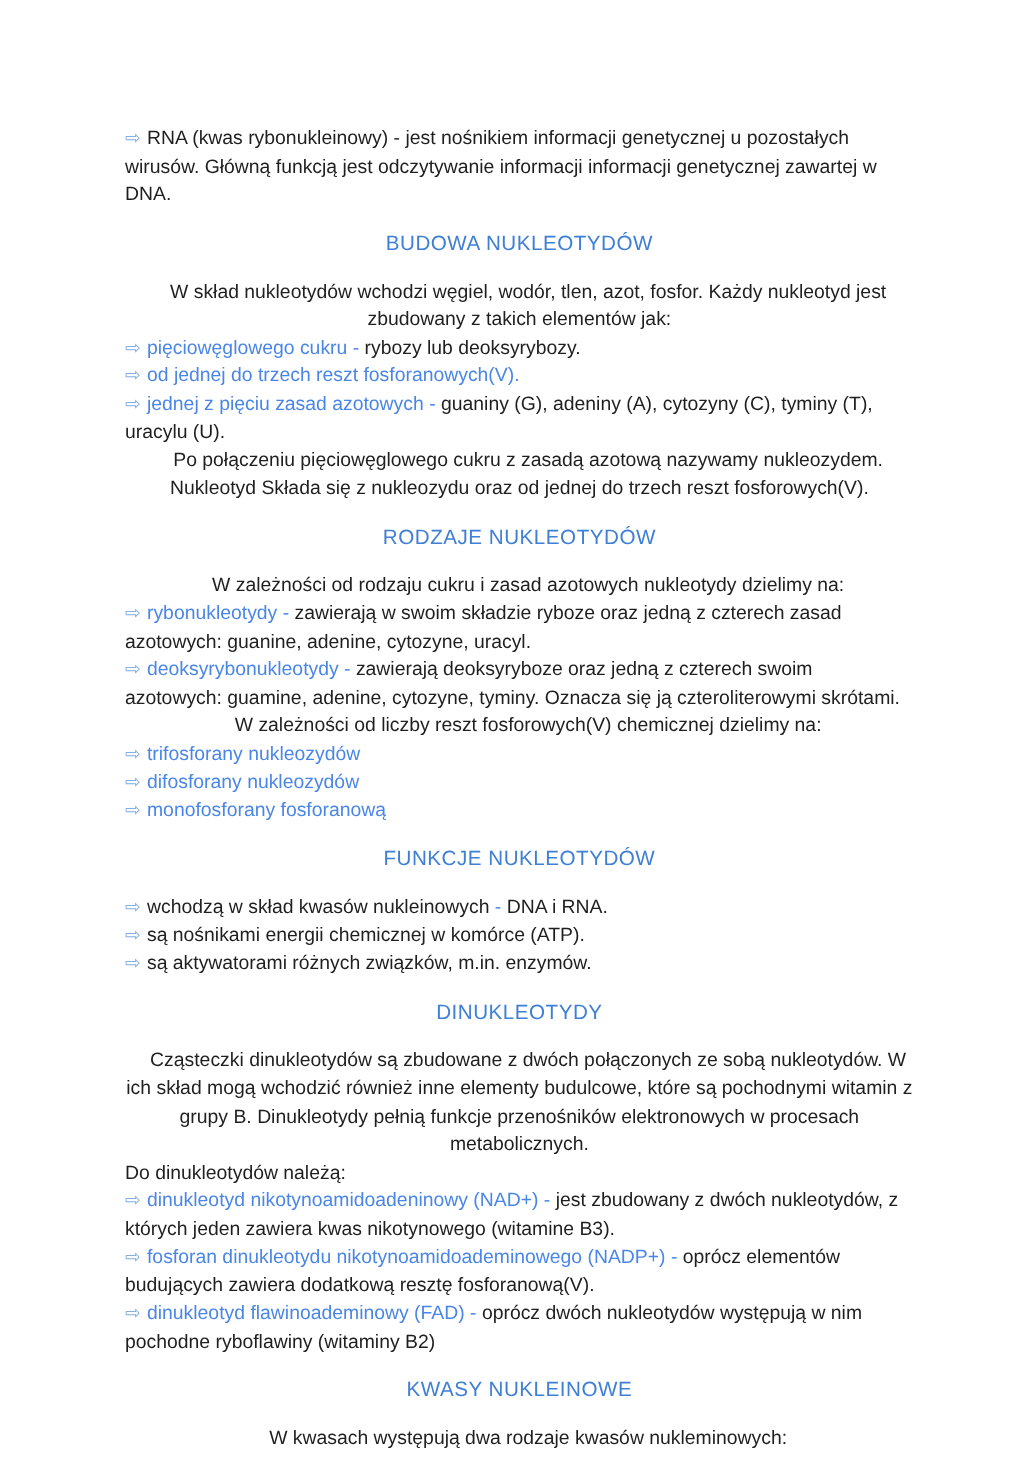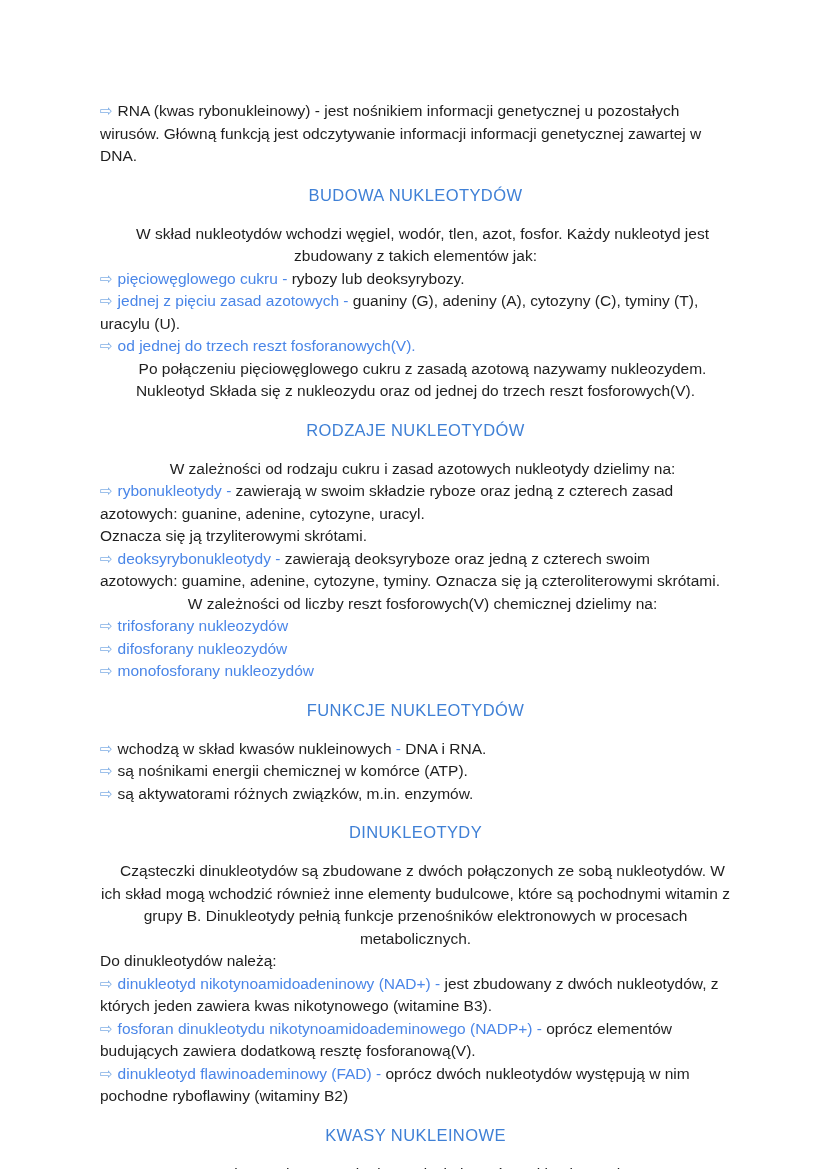--- a/index.html
+++ b/index.html
@@ -48,32 +48,31 @@
 </style>
 </head>
 <body>
 
 <div class="page">
   <div class="content">
       <p class="para bullet"><span class="arrow">⇨</span><span class="seg seg-body">RNA (kwas rybonukleinowy) - jest nośnikiem informacji genetycznej u pozostałych wirusów. Główną funkcją jest odczytywanie informacji informacji genetycznej zawartej w DNA.</span></p>
       <div class="heading">BUDOWA NUKLEOTYDÓW</div>
       <p class="para indent"><span class="seg seg-body">W skład nukleotydów wchodzi węgiel, wodór, tlen, azot, fosfor. Każdy nukleotyd jest zbudowany z takich elementów jak:</span></p>
       <p class="para bullet"><span class="arrow">⇨</span><span class="seg seg-lead">pięciowęglowego cukru - </span><span class="seg seg-body">rybozy lub deoksyrybozy.</span></p>
+      <p class="para bullet"><span class="arrow">⇨</span><span class="seg seg-lead">od jednej do trzech reszt fosforanowych(V).</span></p>
       <p class="para bullet"><span class="arrow">⇨</span><span class="seg seg-lead">jednej z pięciu zasad azotowych - </span><span class="seg seg-body">guaniny (G), adeniny (A), cytozyny (C), tyminy (T), uracylu (U).</span></p>
-      <p class="para bullet"><span class="arrow">⇨</span><span class="seg seg-lead">od jednej do trzech reszt fosforanowych(V).</span></p>
       <p class="para indent"><span class="seg seg-body">Po połączeniu pięciowęglowego cukru z zasadą azotową nazywamy nukleozydem. Nukleotyd Składa się z nukleozydu oraz od jednej do trzech reszt fosforowych(V).</span></p>
       <div class="heading">RODZAJE NUKLEOTYDÓW</div>
       <p class="para indent"><span class="seg seg-body">W zależności od rodzaju cukru i zasad azotowych nukleotydy dzielimy na:</span></p>
       <p class="para bullet"><span class="arrow">⇨</span><span class="seg seg-lead">rybonukleotydy - </span><span class="seg seg-body">zawierają w swoim składzie ryboze oraz jedną z czterech zasad azotowych: guanine, adenine, cytozyne, uracyl.</span></p>
-      <p class="para"><span class="seg seg-body">Oznacza się ją trzyliterowymi skrótami.</span></p>
       <p class="para bullet"><span class="arrow">⇨</span><span class="seg seg-lead">deoksyrybonukleotydy - </span><span class="seg seg-body">zawierają deoksyryboze oraz jedną z czterech swoim azotowych: guamine, adenine, cytozyne, tyminy. Oznacza się ją czteroliterowymi skrótami.</span></p>
       <p class="para indent"><span class="seg seg-body">W zależności od liczby reszt fosforowych(V) chemicznej dzielimy na:</span></p>
       <p class="para bullet"><span class="arrow">⇨</span><span class="seg seg-lead">trifosforany nukleozydów</span></p>
       <p class="para bullet"><span class="arrow">⇨</span><span class="seg seg-lead">difosforany nukleozydów</span></p>
-      <p class="para bullet"><span class="arrow">⇨</span><span class="seg seg-lead">monofosforany nukleozydów</span></p>
+      <p class="para bullet"><span class="arrow">⇨</span><span class="seg seg-lead">monofosforany fosforanową</span></p>
       <div class="heading">FUNKCJE NUKLEOTYDÓW</div>
       <p class="para bullet"><span class="arrow">⇨</span><span class="seg seg-body">wchodzą w skład kwasów nukleinowych </span><span class="seg seg-lead">- </span><span class="seg seg-body">DNA i RNA.</span></p>
       <p class="para bullet"><span class="arrow">⇨</span><span class="seg seg-body">są nośnikami energii chemicznej w komórce (ATP).</span></p>
       <p class="para bullet"><span class="arrow">⇨</span><span class="seg seg-body">są aktywatorami różnych związków, m.in. enzymów.</span></p>
       <div class="heading">DINUKLEOTYDY</div>
       <p class="para indent"><span class="seg seg-body">Cząsteczki dinukleotydów są zbudowane z dwóch połączonych ze sobą nukleotydów. W ich skład mogą wchodzić również inne elementy budulcowe, które są pochodnymi witamin z grupy B. Dinukleotydy pełnią funkcje przenośników elektronowych w procesach metabolicznych.</span></p>
       <p class="para"><span class="seg seg-body">Do dinukleotydów należą:</span></p>
       <p class="para bullet"><span class="arrow">⇨</span><span class="seg seg-lead">dinukleotyd nikotynoamidoadeninowy (NAD+) - </span><span class="seg seg-body">jest zbudowany z dwóch nukleotydów, z których jeden zawiera kwas nikotynowego (witamine B3).</span></p>
       <p class="para bullet"><span class="arrow">⇨</span><span class="seg seg-lead">fosforan dinukleotydu nikotynoamidoademinowego (NADP+) - </span><span class="seg seg-body">oprócz elementów budujących zawiera dodatkową resztę fosforanową(V).</span></p>
       <p class="para bullet"><span class="arrow">⇨</span><span class="seg seg-lead">dinukleotyd flawinoademinowy (FAD) - </span><span class="seg seg-body">oprócz dwóch nukleotydów występują w nim pochodne ryboflawiny (witaminy B2)</span></p>

